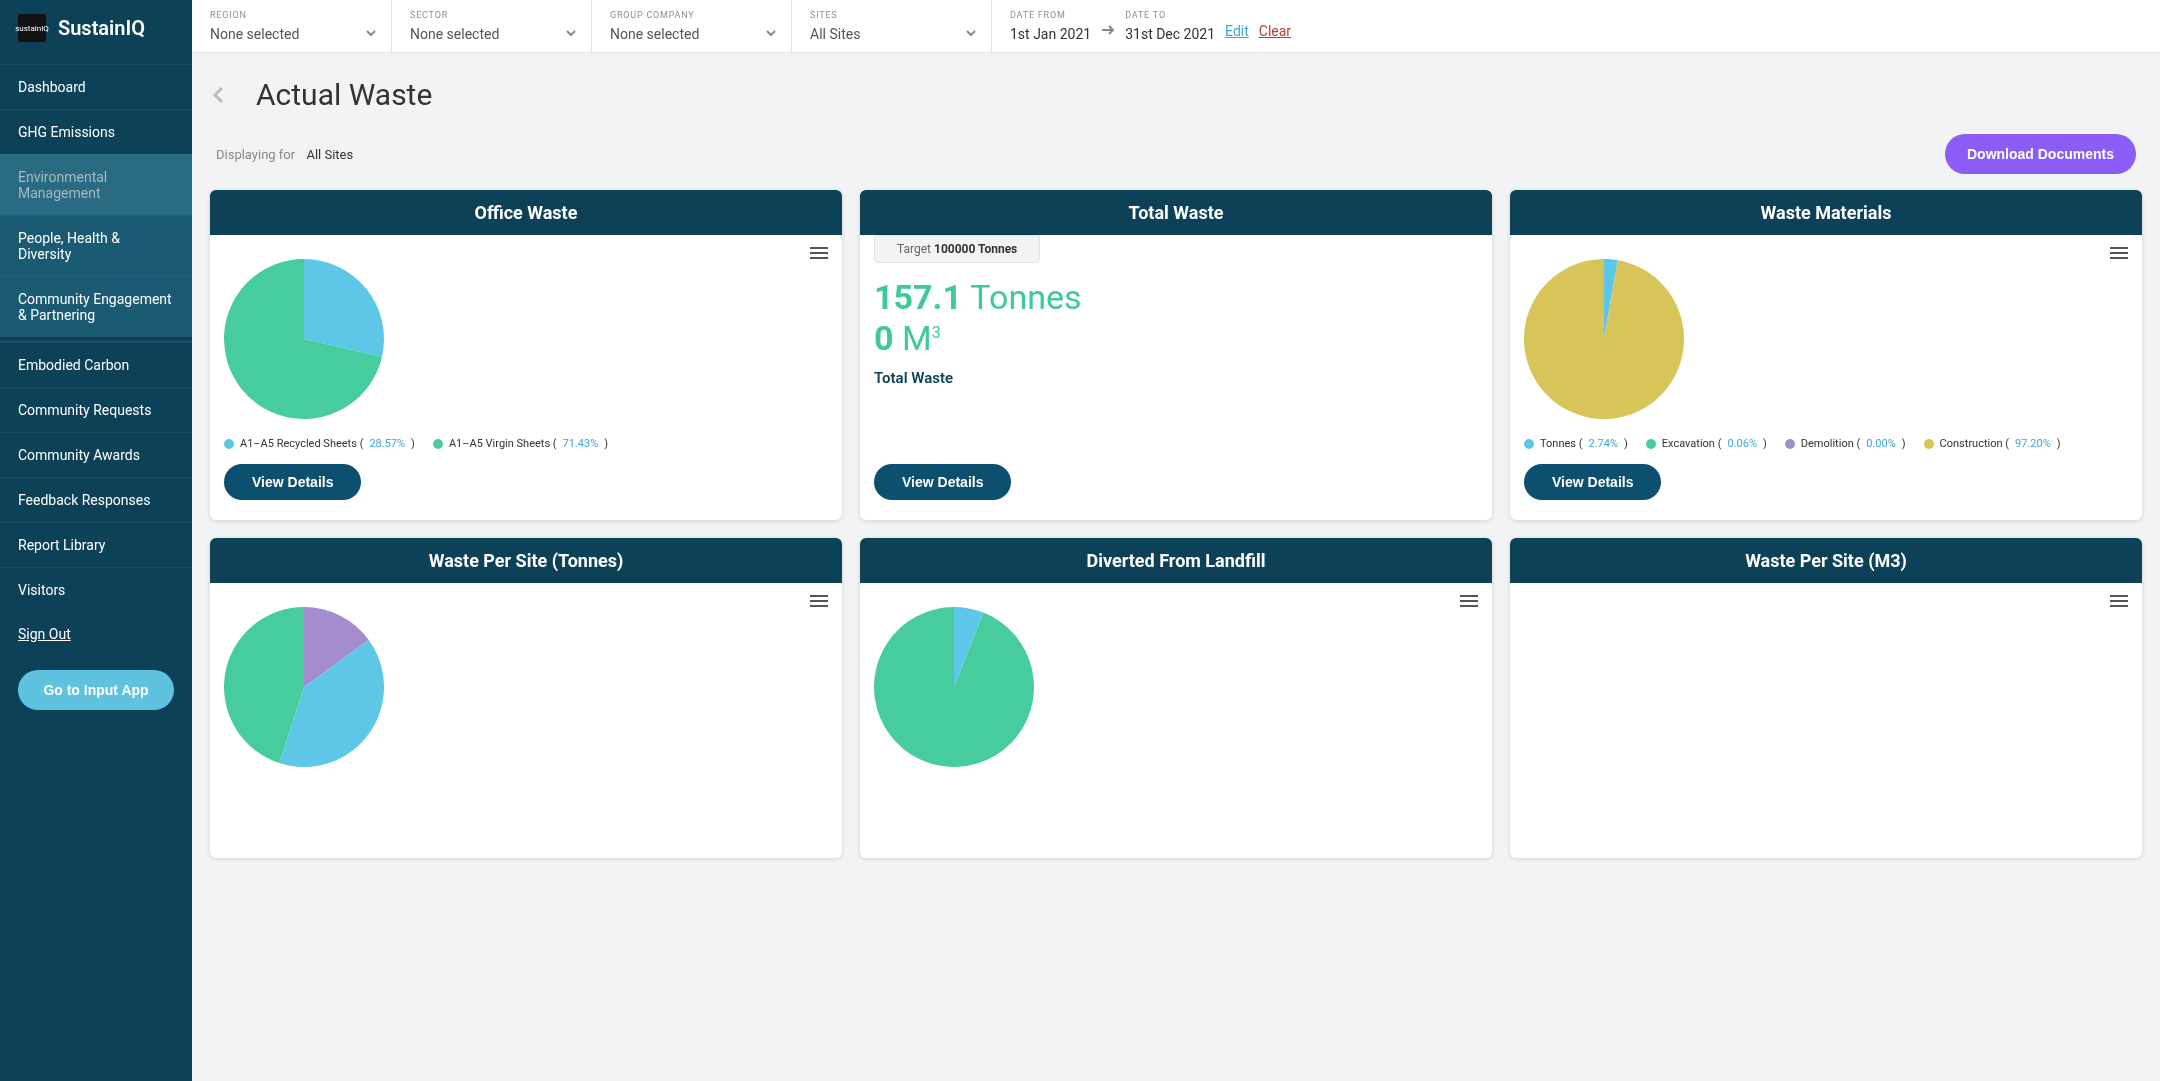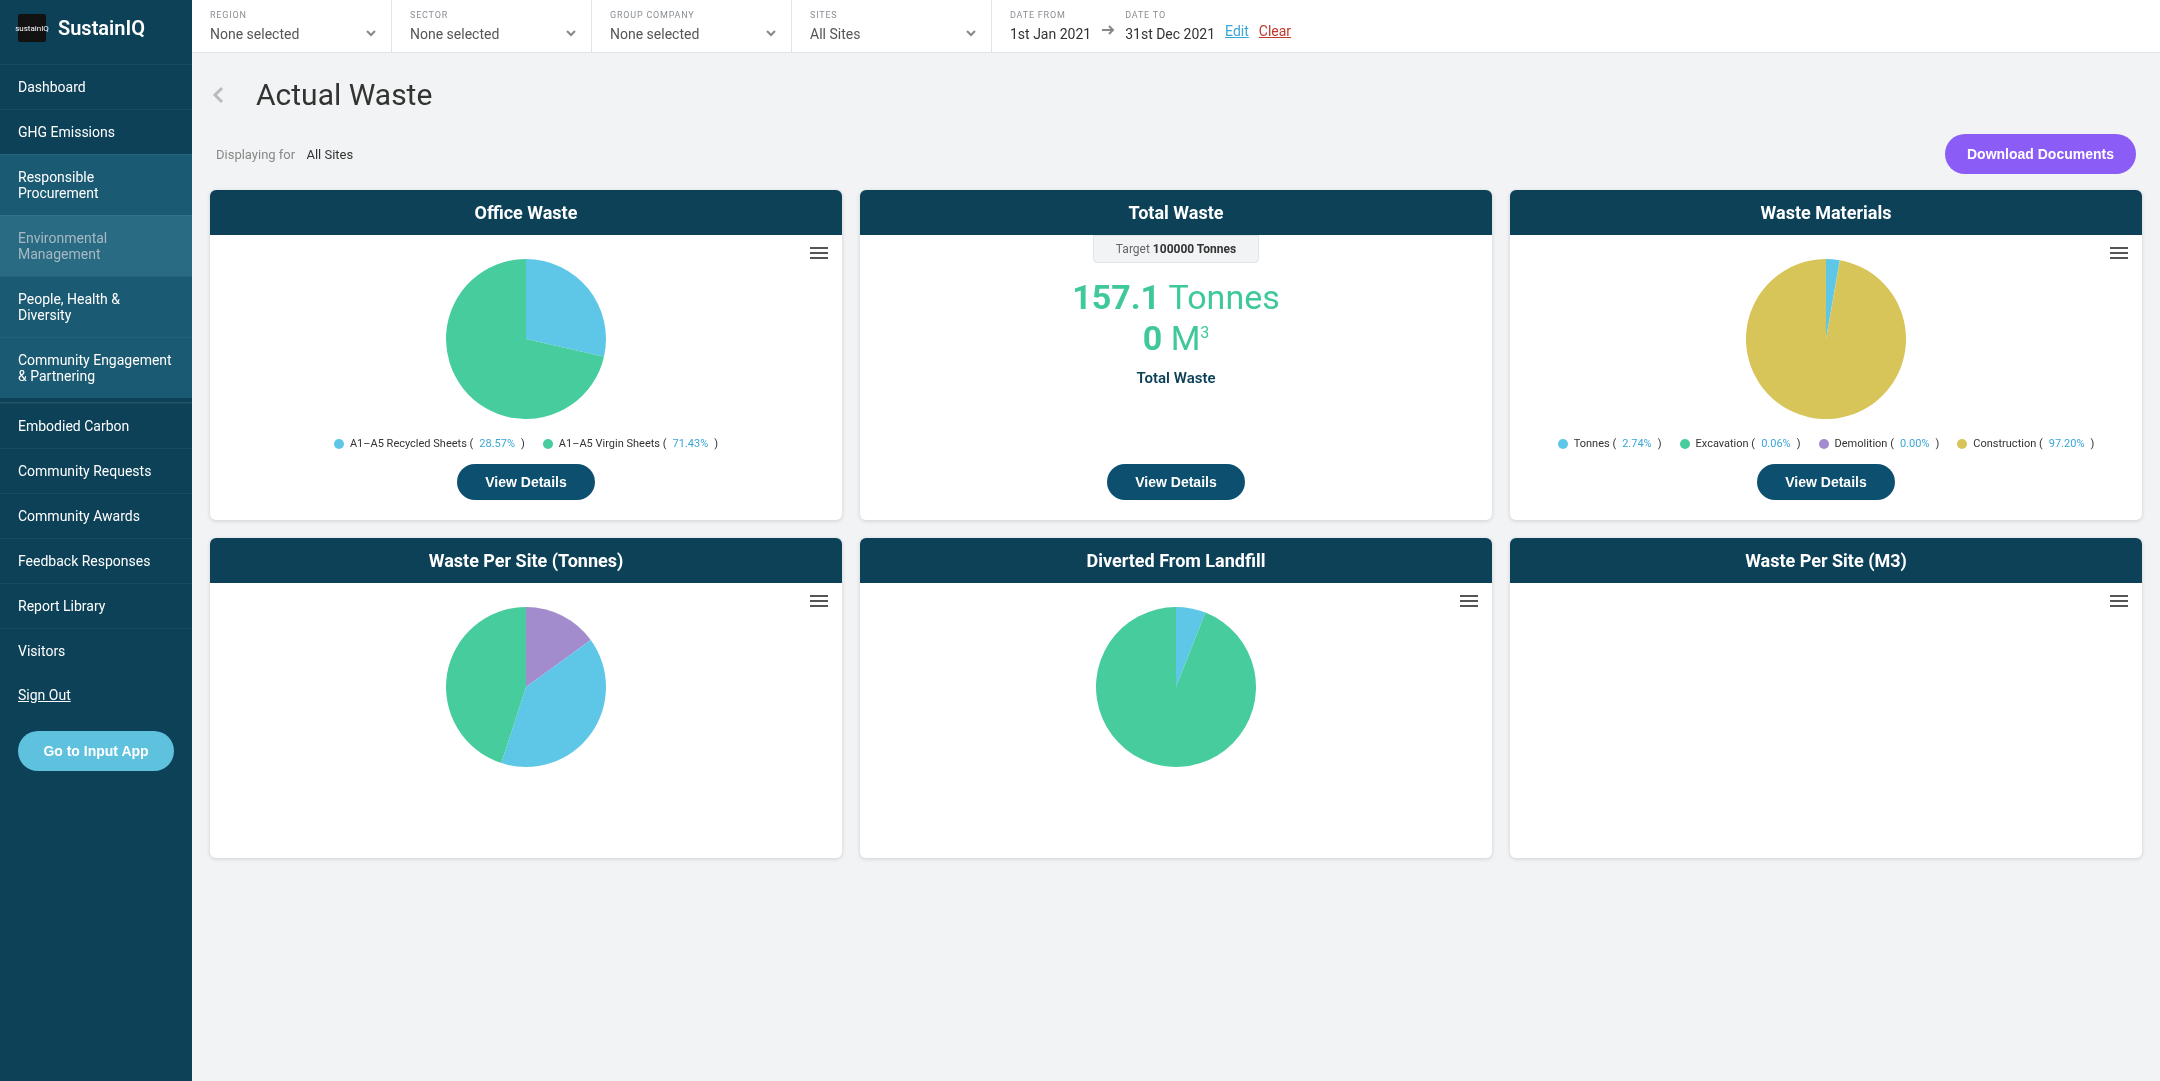--- a/index.html
+++ b/index.html
@@ -36,21 +36,21 @@
   .page-title { font-size: 30px; font-weight: 400; color:#333; }
 
   .sub-header { display:flex; align-items:center; justify-content:space-between; padding: 0 24px 16px 24px; }
   .disp-for { font-size: 13px; color:#888; }
   .disp-for .scope { color:#333; margin-left:8px; }
   .download-btn { background:#8b5cf6; color:#fff; border:none; border-radius:20px; padding:12px 22px; font-size:14px; font-weight:600; cursor:pointer; }
 
   .grid { display:grid; grid-template-columns: repeat(3, 1fr); gap: 18px; padding: 0 18px 18px; }
   .card { background:#fff; border-radius:6px; box-shadow: 0 1px 4px rgba(0,0,0,0.15); overflow:hidden; min-height: 320px; display:flex; flex-direction:column; }
   .card-header { background:#0d4158; color:#fff; text-align:center; padding: 12px; font-size:18px; font-weight:700; }
-  .card-body { position:relative; flex:1; display:flex; flex-direction:column; align-items:center; padding: 18px 14px 20px; border-radius: 16px; }
+  .card-body { position:relative; flex:1; display:flex; flex-direction:column; align-items:flex-start; padding: 18px 14px 20px; border-radius: 16px; }
   .card-menu { position:absolute; top:10px; right:14px; cursor:pointer; color:#555; }
   .card-menu svg { width:18px; height:14px; }
   .pie-wrap { margin: 6px 0 10px; }
   .legend { display:flex; flex-wrap:wrap; justify-content:center; gap:16px 18px; font-size:11px; color:#333; margin-top:4px; }
   .legend-item { display:flex; align-items:center; gap:6px; }
   .legend-dot { width:10px; height:10px; border-radius:50%; display:inline-block; }
   .legend-pct { color:#3aa6d6; }
   .view-btn { background:#0d4f6e; color:#fff; border:none; border-radius:20px; padding:10px 28px; font-size:14px; font-weight:600; cursor:pointer; margin-top:14px; }
 
   .target-pill { background:#f2f3f4; border:1px solid #e1e4e7; border-radius:0 0 4px 4px; padding:6px 22px; font-size:12px; color:#666; margin-top:-18px; margin-bottom: 14px;}
@@ -69,21 +69,20 @@
 <body>
 
 <aside class="sidebar">
   <div class="brand">
     <div class="brand-logo">sustainIQ</div>
     <div class="brand-name">SustainIQ</div>
   </div>
 
   <div class="nav-item"><span>Dashboard</span></div>
   <div class="nav-item"><span>GHG Emissions</span></div>
-  <div class="nav-item sub-active"><span>Responsible Procurement</span></div>
   <div class="nav-item active"><span>Environmental Management</span></div>
   <div class="nav-item sub-active"><span>People, Health &amp; Diversity</span></div>
   <div class="nav-item sub-active"><span>Community Engagement &amp; Partnering</span></div>
 
   <div class="nav-sep"></div>
 
   <div class="nav-item"><span>Embodied Carbon</span></div>
   <div class="nav-item"><span>Community Requests</span></div>
   <div class="nav-item"><span>Community Awards</span></div>
   <div class="nav-item"><span>Feedback Responses</span></div>

